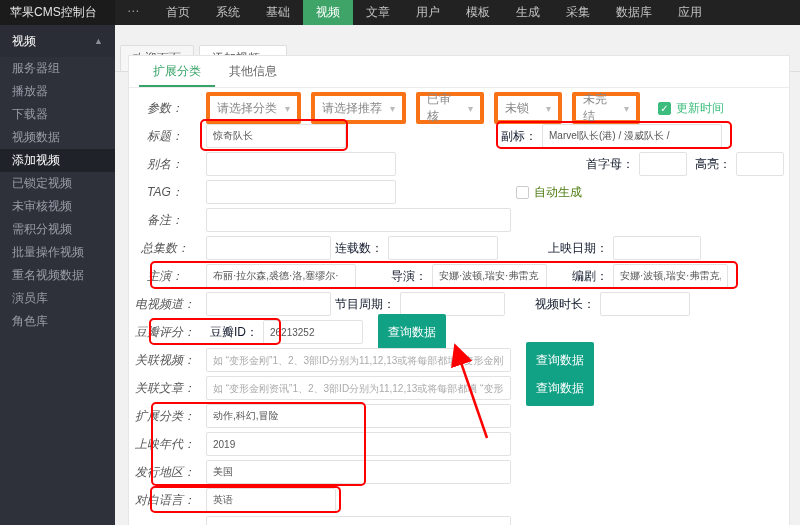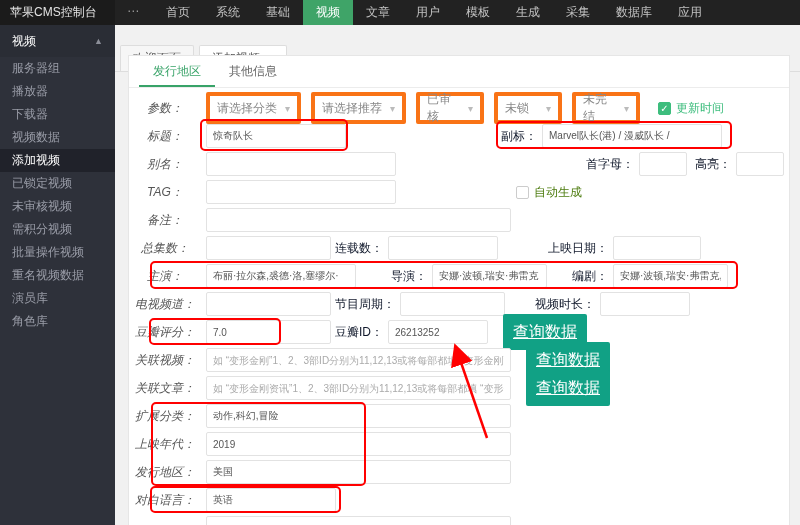--- a/index.html
+++ b/index.html
@@ -35,21 +35,21 @@
   
   .form { padding-top:6px; }
   .row { height:28px; display:flex; align-items:center; }
   .lbl { width:72px; text-align:center; margin-right:5px; color:#555; flex-shrink:0;font-style:italic; }
   .lbl2 { text-align:right; margin-right:5px; color:#0f172a; white-space:nowrap; }
   .grp { display:flex; align-items:center; }
   .inp { height:24px; border:1px solid #e2e2e2; border-radius:2px; padding:0 6px; font-size:10px; color:#555; background:#fff; font-family:inherit; }
   .inp::placeholder { color:#aaa; }
   .sel { height:24px; border:4px solid #f97316; border-radius:2px; display:flex; align-items:center; justify-content:space-between; padding:12px 7px; color:#888; background:#fff; cursor:pointer; }
   .sel .caret { color:#bbb; font-size:10px; margin-left:5px; }
-  .btn { height:36px; padding:0 10px; background:#11a185; color:#fff; border:none; border-radius:2px; font-size:16px; margin-left:15px; cursor:pointer; font-family:inherit;text-decoration:underline; }
+  .btn { height:36px; padding:0 10px; background:#11a185; color:#fff; border:none; border-radius:2px; font-size:12px; margin-left:15px; cursor:pointer; font-family:inherit; }
   .chk { width:13px; height:13px; border:1px solid #ccc; border-radius:2px; background:#fff; display:inline-flex; align-items:center; justify-content:center; font-size:10px; color:#fff; flex-shrink:0; cursor:pointer; }
   .chk.checked { background:#3dbd7d; border-color:#3dbd7d; }
   .chk-label { margin-left:5px; color:#4d7c0f; }
   .chk-label.green { color:#3dbd7d; }
   .w48{width:48px}.w68{width:68px}.w88{width:88px}.w90{width:90px}.w95{width:95px}
   .w100{width:100px}.w105{width:105px}.w110{width:110px}.w115{width:115px}.w125{width:125px}
   .w130{width:130px}.w140{width:140px}.w150{width:150px}.w180{width:180px}.w190{width:190px}.w305{width:305px}
   .ml8{margin-left:8px}.ml10{margin-left:10px}.ml15{margin-left:4px}.ml18{margin-left:18px}
   .ml25{margin-left:25px}.ml30{margin-left:30px}.ml35{margin-left:35px}.ml50{margin-left:50px}
   .ml120{margin-left:120px}.ml155{margin-left:155px}.ml190{margin-left:190px}
@@ -104,21 +104,21 @@
       <span>欢迎页面</span>
     </div>
     <div class="tab active">
       <span>添加视频</span>
       <span class="tab-close">×</span>
     </div>
   </div>
 
   <div class="panel">
     <div class="ptabs">
-      <div class="ptab active">发行地区</div>
+      <div class="ptab active">扩展分类</div>
       <div class="ptab">其他信息</div>
     </div>
 
     <div class="form">
 
       <div class="row">
         <span class="lbl">参数：</span>
         <div class="sel w95">
           <span>请选择分类</span>
           <span class="caret">▾</span>
@@ -211,21 +211,20 @@
           <input class="inp w105" value="" style="">
         </div>
         <div class="grp ml30">
           <span class="lbl2">视频时长：</span>
           <input class="inp w90" value="" style="">
         </div>
       </div>
 
       <div class="row">
         <span class="lbl">豆瓣评分：</span>
-        <input class="inp w125" value="7.0" style="">
         <div class="grp ml15">
           <span class="lbl2">豆瓣ID：</span>
           <input class="inp w100" value="26213252" style="">
         </div>
         <button class="btn">查询数据</button>
       </div>
 
       <div class="row">
         <span class="lbl">关联视频：</span>
         <input class="inp w305" placeholder="如 “变形金刚”1、2、3部ID分别为11,12,13或将每部都填 “变形金刚”" style="">

